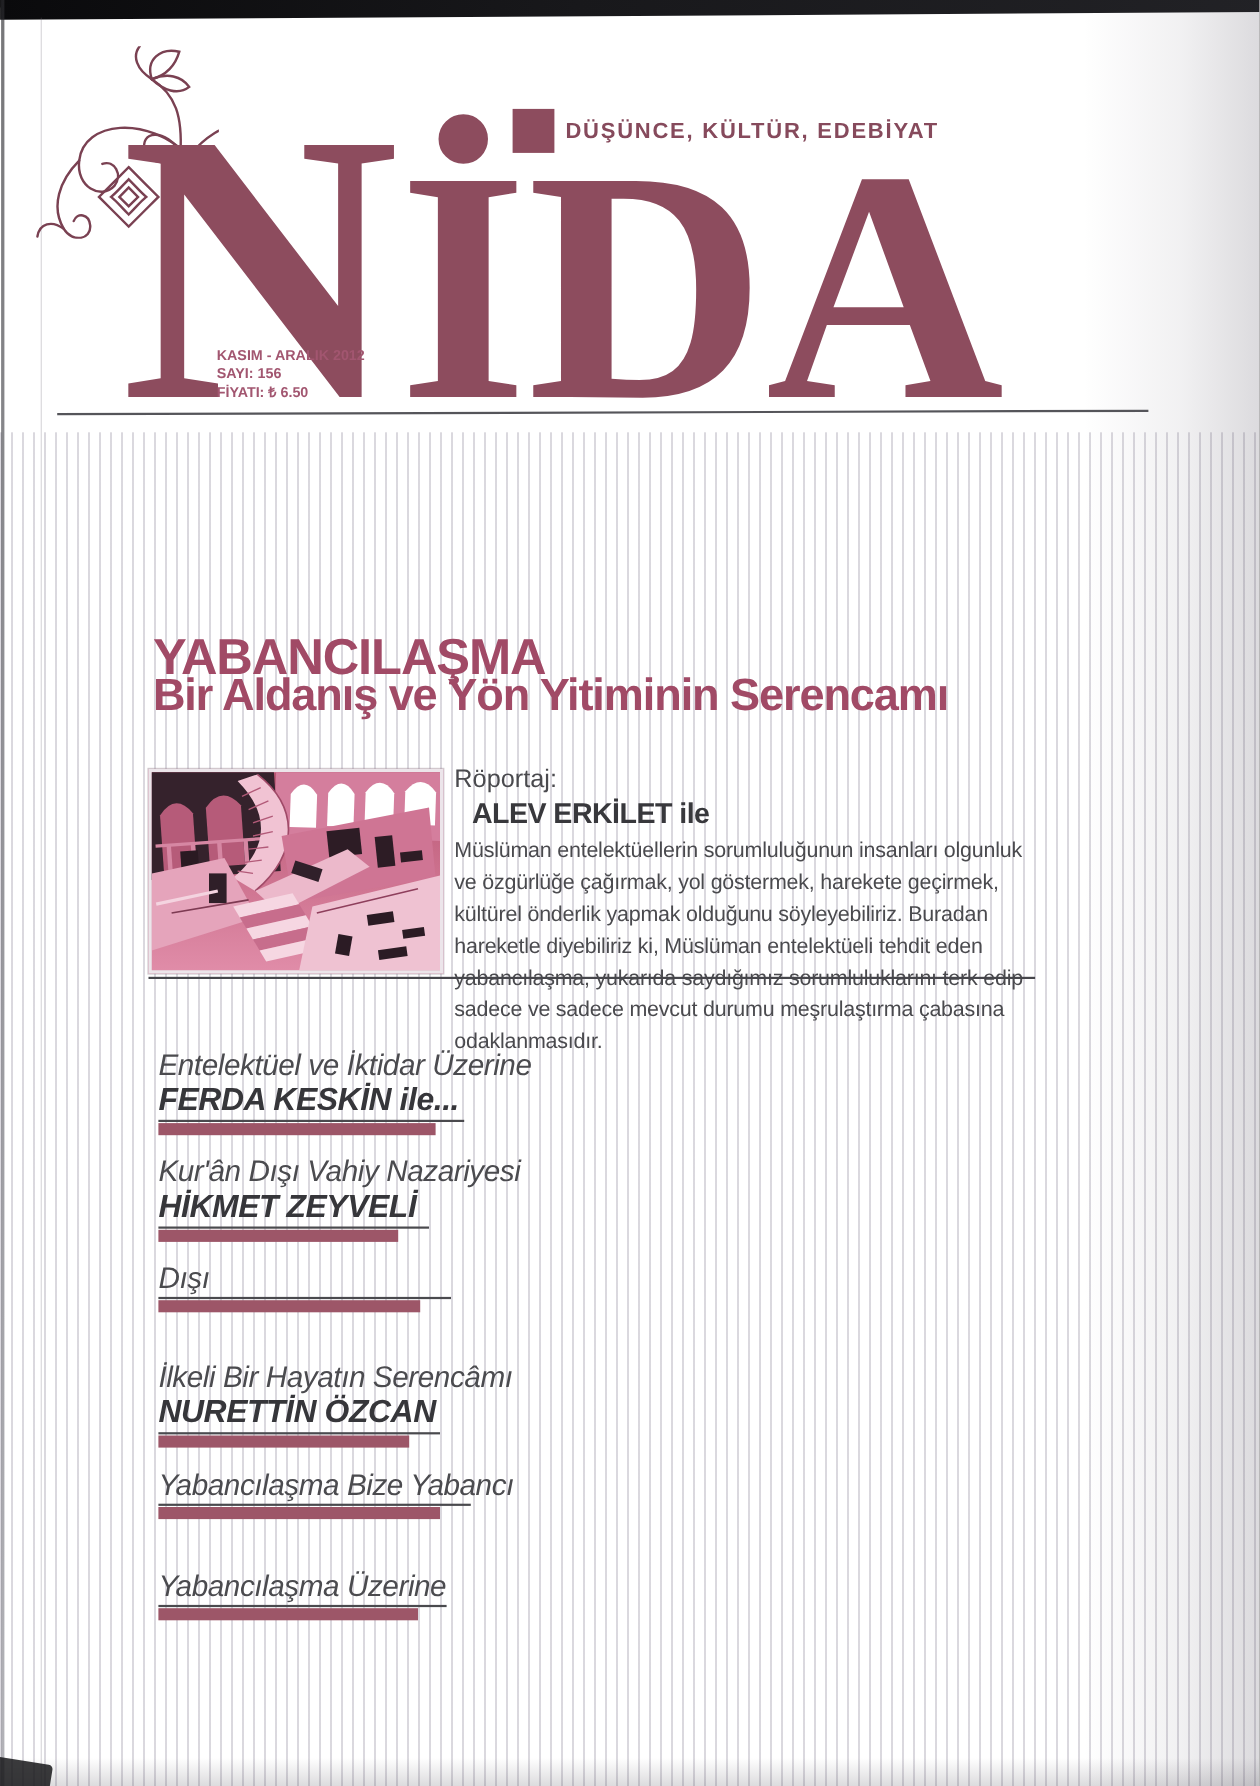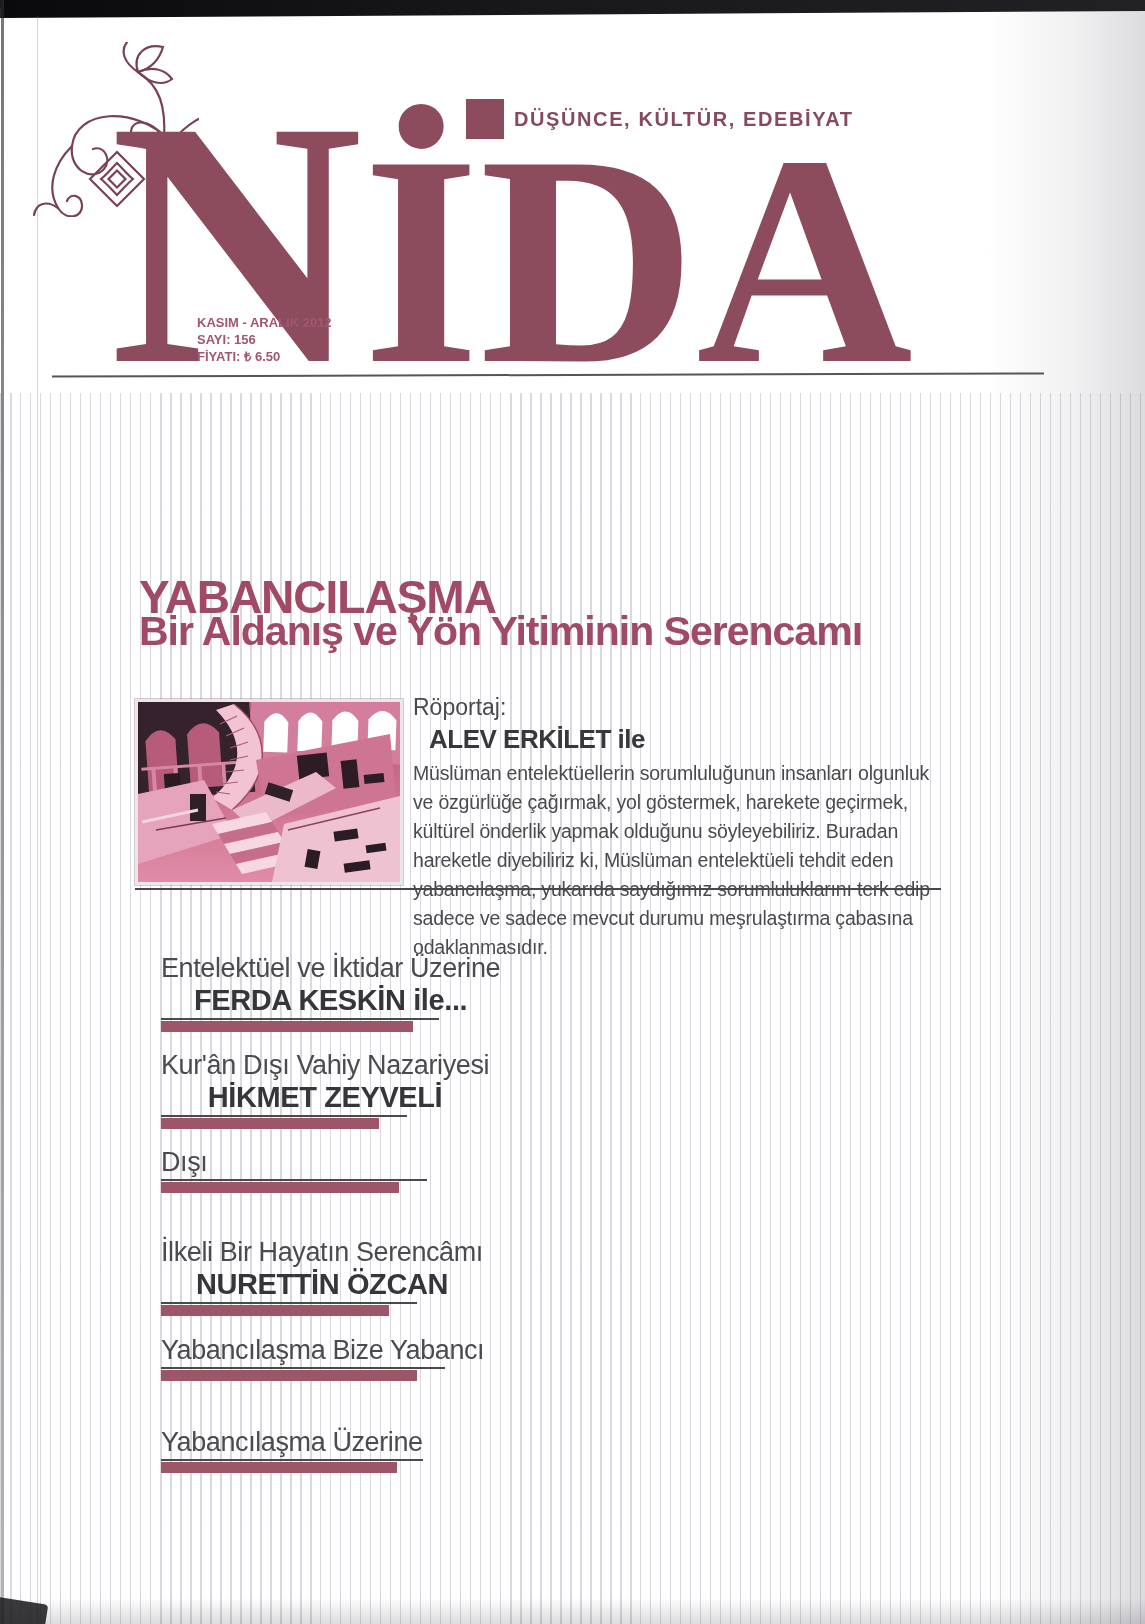--- a/index.html
+++ b/index.html
@@ -91,23 +91,23 @@
   .feature-label{font-size:23px;color:#4a4a4e;line-height:30px;}
   .feature-name{font-size:26px;font-weight:bold;color:#38383c;line-height:34px;letter-spacing:-0.5px;margin-left:16px;}
   .feature-excerpt{
     margin-top:3px;font-size:19.5px;line-height:29px;color:#4a4a4e;
     letter-spacing:-0.2px;
   }
   .feature-rule{
     position:absolute;left:135px;top:888px;width:806px;height:2px;background:#46464b;
   }
   
-  .article{position:absolute;left:161px;}
+  .article{position:absolute;left:144px;font-style:italic;}
   .article .sub{font-size:27px;color:#4b4b4f;line-height:31px;letter-spacing:-0.4px;white-space:nowrap;}
-  .article .name{font-size:29px;font-weight:bold;color:#36363a;line-height:33px;letter-spacing:-0.4px;white-space:nowrap;text-align:center;}
+  .article .name{font-size:29px;font-weight:bold;color:#36363a;line-height:33px;letter-spacing:-0.4px;white-space:nowrap;}
   .article .thin-rule{height:2px;background:#4a4a4e;margin-top:1px;}
   .article .thick-bar{height:11px;background:#9d5668;margin-top:1px;}
   .a1{top:953px;} .a1 .thin-rule{width:278px;} .a1 .thick-bar{width:252px;}
   .a2{top:1050px;} .a2 .thin-rule{width:246px;} .a2 .thick-bar{width:218px;}
   .a3{top:1147px;} .a3 .thin-rule{width:266px;} .a3 .thick-bar{width:238px;}
   .a4{top:1237px;} .a4 .thin-rule{width:256px;} .a4 .thick-bar{width:228px;}
   .a5{top:1335px;} .a5 .thin-rule{width:284px;} .a5 .thick-bar{width:256px;}
   .a6{top:1427px;} .a6 .thin-rule{width:262px;} .a6 .thick-bar{width:236px;}
 </style>
 </head>

